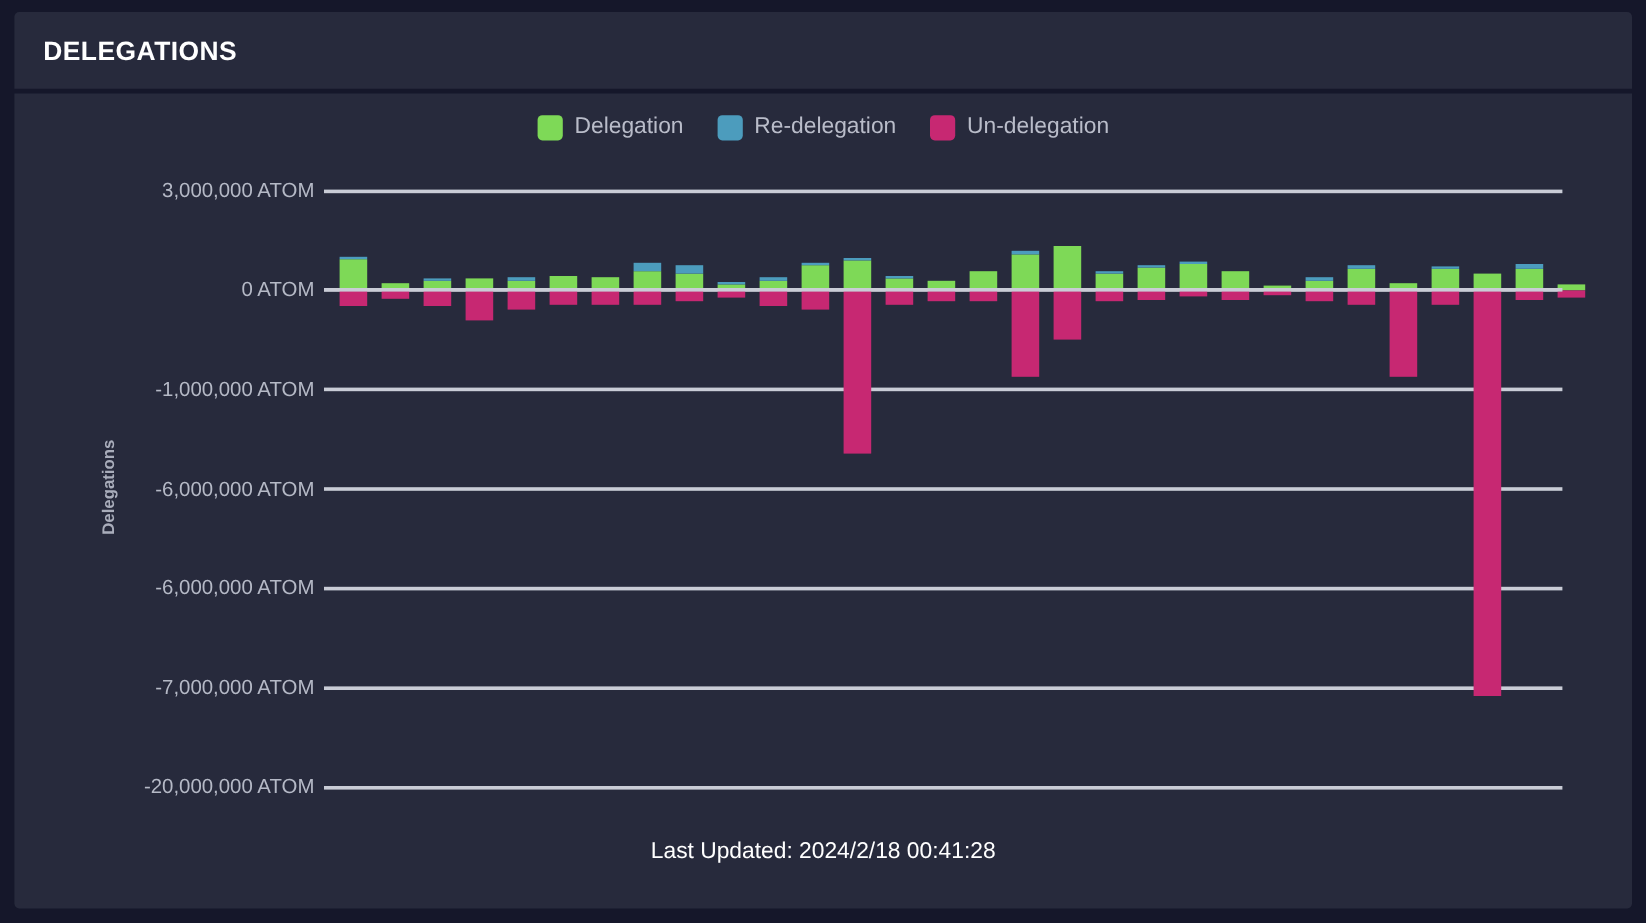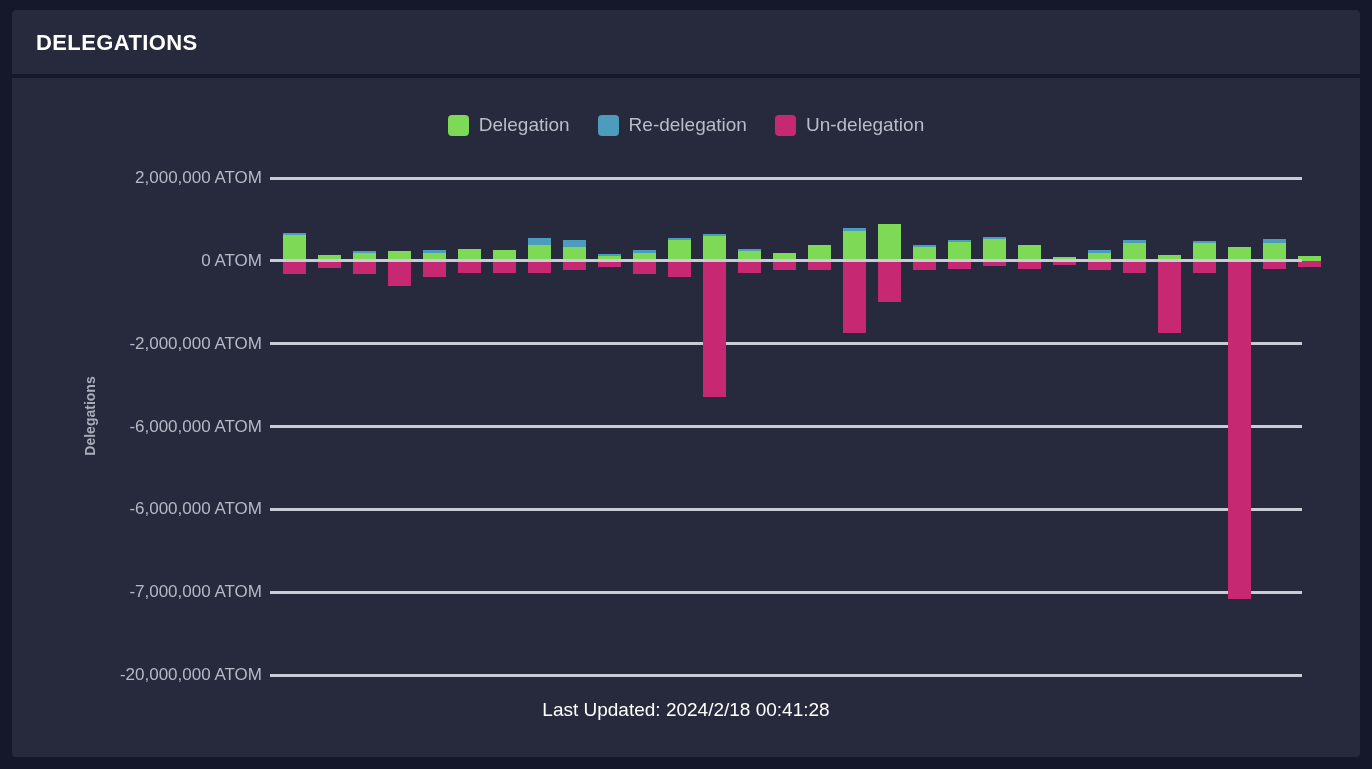--- a/index.html
+++ b/index.html
@@ -31,21 +31,21 @@
     background: #272a3c;
     border-radius: 0 0 4px 4px;
     margin-top: 4px;
     position: relative;
     display: flex; flex-direction: column;
   }
   
   .legend {
     display: flex; justify-content: center; align-items: center;
     gap: 28px;
-    padding-top: 36px;
+    padding-top: 17px;
   }
   .legend-item { display: flex; align-items: center; gap: 10px; }
   .legend-swatch {
     width: 21px; height: 21px; border-radius: 4px; display: block;
   }
   .legend-label {
     color: #b9bcc9; font-size: 19px; white-space: nowrap;
   }
   
   .plot-area {
@@ -126,25 +126,25 @@
       <div class="legend-item">
         <span class="legend-swatch seg-undel"></span>
         <span class="legend-label">Un-delegation</span>
       </div>
     </div>
 
     <div class="plot-area">
       <div class="y-axis-title">Delegations</div>
       <div class="grid-layer" id="grid-layer">
           <div class="gridline" style="top: 40.5px;"></div>
-          <div class="ytick" style="top: 42px;">2,000,000 ATOM</div>
+          <div class="ytick" style="top: 42px;">3,000,000 ATOM</div>
           <div class="gridline" style="top: 123.333px;"></div>
           <div class="ytick" style="top: 124.833px;">0 ATOM</div>
           <div class="gridline" style="top: 206.167px;"></div>
-          <div class="ytick" style="top: 207.667px;">-2,000,000 ATOM</div>
+          <div class="ytick" style="top: 207.667px;">-1,000,000 ATOM</div>
           <div class="gridline" style="top: 289px;"></div>
           <div class="ytick" style="top: 290.5px;">-6,000,000 ATOM</div>
           <div class="gridline" style="top: 371.833px;"></div>
           <div class="ytick" style="top: 373.333px;">-6,000,000 ATOM</div>
           <div class="gridline" style="top: 454.667px;"></div>
           <div class="ytick" style="top: 456.167px;">-7,000,000 ATOM</div>
           <div class="gridline" style="top: 537.5px;"></div>
           <div class="ytick" style="top: 539px;">-20,000,000 ATOM</div>
           <div class="zeroline" style="top: 123.333px;"></div>
         </div>

